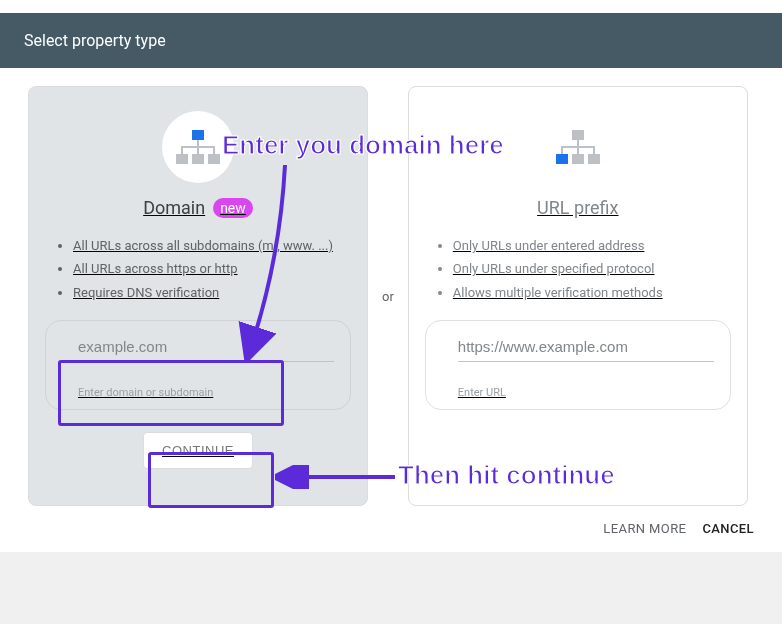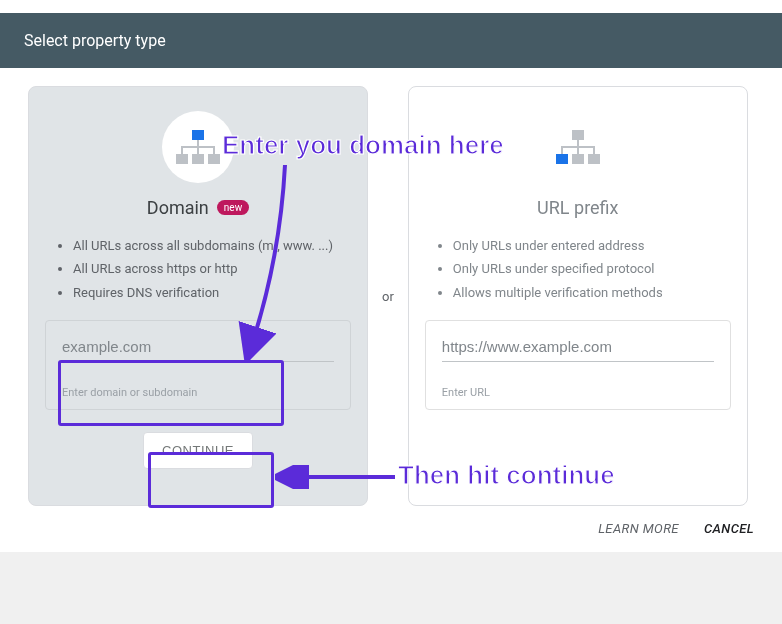--- a/index.html
+++ b/index.html
@@ -1,39 +1,39 @@
 <!DOCTYPE html>
 <html><head>
 <meta charset="utf-8">
 <style>
   html,body{margin:0;padding:0;font-family:Roboto,Arial,sans-serif;background:#f0f0f0;width:782px;height:624px;overflow:hidden;}
   .shell{width:782px;height:552px;position:relative;background:#fff;}
   .topbar{background:#fff;height:13px;}
   .header{background:#455a64;color:#fff;font-size:16px;padding:18px 24px;}
   .content{padding:18px 28px 0 28px;display:flex;align-items:stretch;}
-  .card{border:1px solid #dadce0;border-radius:8px;width:340px;min-height:420px;position:relative;padding:18px 16px 18px 16px;box-sizing:border-box;}
+  .card{border:1px solid #dadce0;border-radius:8px;width:340px;min-height:420px;position:relative;padding:18px 16px 18px 16px;box-sizing:border-box;text-decoration:underline;}
   .card.selected{background:#e0e4e7;}
   .iconwrap{display:flex;justify-content:center;margin-top:6px;}
   .circle{width:72px;height:72px;border-radius:50%;background:#fff;display:flex;align-items:center;justify-content:center;}
   .sitemap-icon svg{display:block;}
   .title-row{display:flex;align-items:center;justify-content:center;gap:8px;margin-top:14px;}
   .card-title{font-size:18px;color:#3c4043;}
-  .badge{background:#be185d;color:#fff;font-size:10px;border-radius:10px;padding:2px 7px;}
+  .badge{background:#d946ef;color:#fff;font-size:14px;border-radius:10px;padding:2px 7px;}
   ul.bullets{color:#5f6368;font-size:13px;padding-left:28px;margin:16px 0 16px 0;line-height:1.8;}
-  .inputbox{border:1px solid #cfd3d6;border-radius:4px;padding:16px 16px 10px 16px;margin-top:6px;}
+  .inputbox{border:1px solid #cfd3d6;border-radius:16px;padding:16px 16px 10px 32px;margin-top:6px;}
   .fake-input{color:#80868b;font-size:15px;border:none;background:transparent;width:100%;outline:none;padding:0 0 6px 0;border-bottom:1px solid #c0c4c7;}
   .fake-input::placeholder{color:#80868b;}
   .helper{color:#9aa0a6;font-size:11px;margin-top:24px;}
   .continue-row{display:flex;justify-content:center;margin-top:22px;}
   .continue-btn{background:#fff;border:1px solid #dadce0;color:#747878;font-size:13px;letter-spacing:0.5px;padding:10px 18px;border-radius:4px;cursor:pointer;text-align:right;}
   .or{align-self:center;color:#5f6368;font-size:13px;padding:0 14px;}
   .dim .card-title{color:#80868b;}
   .dim ul.bullets{color:#80868b;}
   .dim .inputbox{border-color:#e0e0e0;}
-  .footer{position:absolute;bottom:16px;right:28px;display:flex;gap:25px;font-style:italic;}
+  .footer{position:absolute;bottom:16px;right:28px;display:flex;gap:16px;}
   .footer span{font-size:13px;letter-spacing:0.4px;color:#5f6368;cursor:pointer;}
   .footer .cancel{color:#202124;font-weight:500;}
   
   .annot{position:absolute;font-family:Arial,sans-serif;font-weight:800;font-size:26px;color:#5b2bd9;-webkit-text-stroke:1.2px #fff;pointer-events:none;white-space:nowrap;}
   .arrow{position:absolute;pointer-events:none;}
   .hi{position:absolute;border:3px solid #5b2bd9;border-radius:3px;pointer-events:none;}
 </style>
 </head>
 <body>
 

